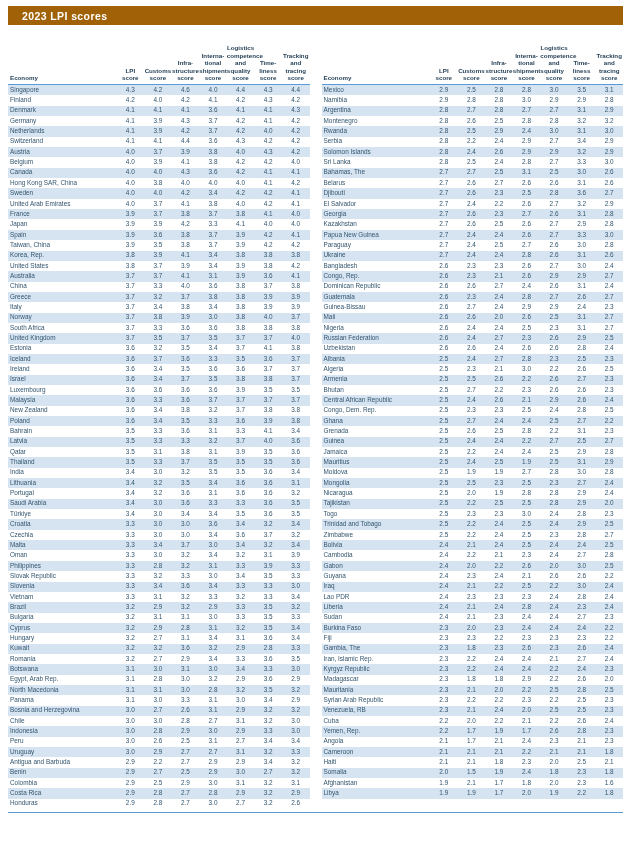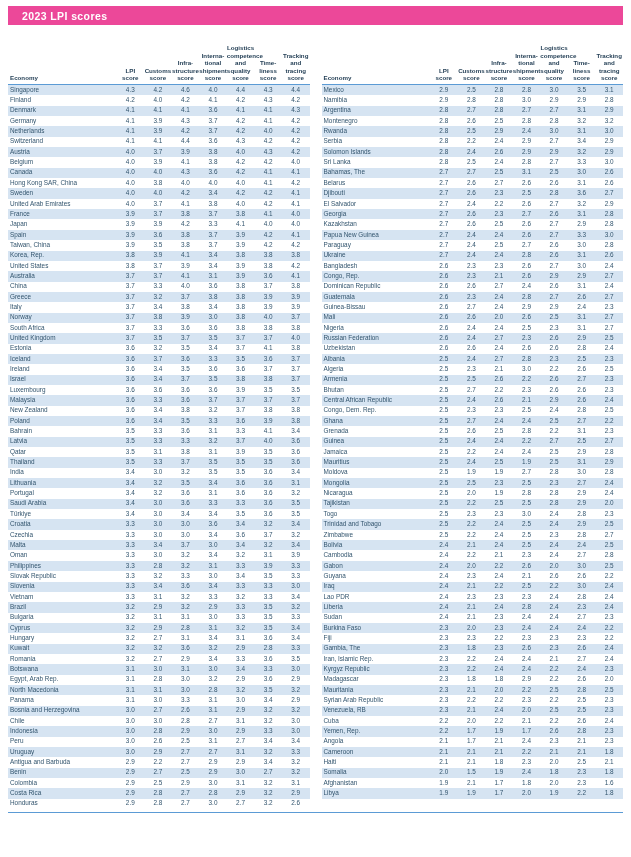--- a/index.html
+++ b/index.html
@@ -20,21 +20,21 @@
     box-sizing: border-box;
   }
 
   
   .title-bar {
     position: absolute;
     left: 8px;
     top: 6px;
     width: 615px;
     height: 19px;
-    background: #ec4899;
+    background: #a16207;
     display: flex;
     align-items: center;
   }
   .title-text {
     color: #ffffff;
     font-size: 10.5px;
     font-weight: bold;
     letter-spacing: 0.4px;
     padding-left: 14px;
   }

